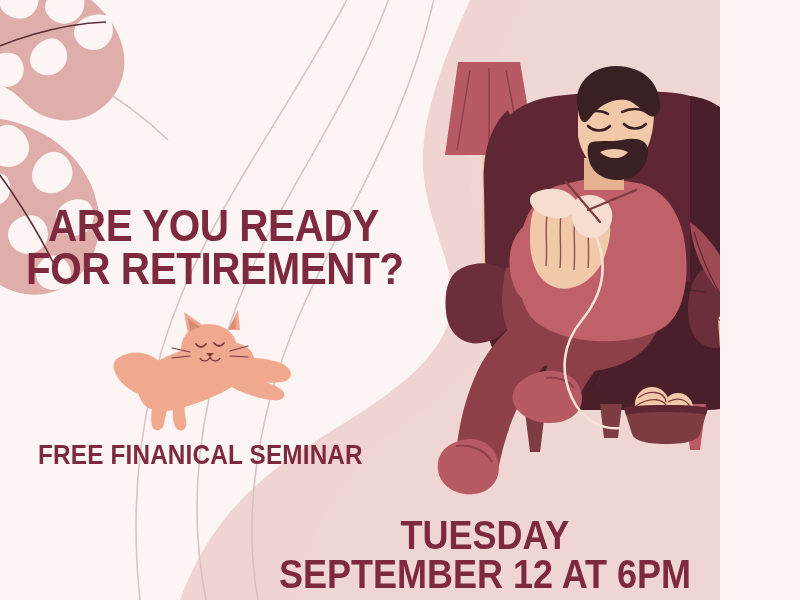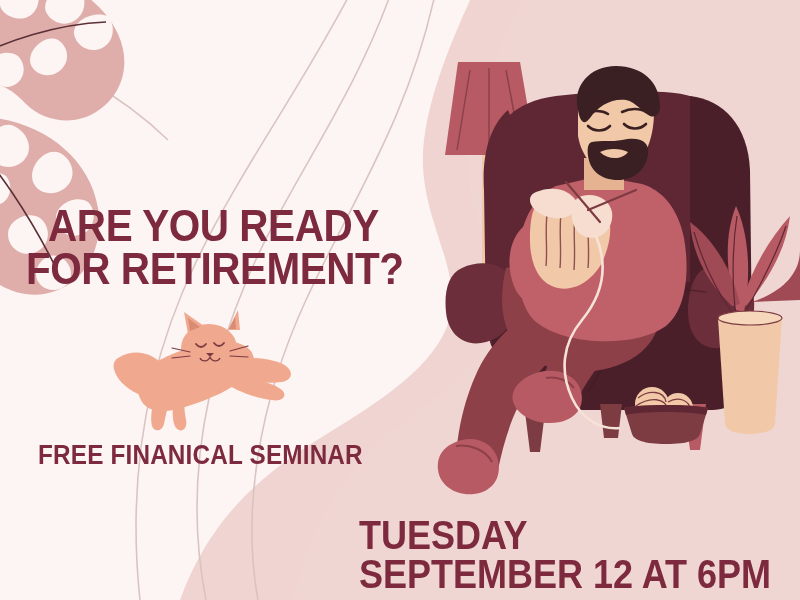--- a/index.html
+++ b/index.html
@@ -1,21 +1,21 @@
 <!DOCTYPE html>
 <html><head>
 <meta charset="utf-8">
 <style>
   html,body{margin:0;padding:0;}
   body{
     width:800px;height:600px;overflow:hidden;
     font-family:"Liberation Sans", sans-serif;
     background:#fdf5f3;
   }
-  .poster{position:relative;width:800px;height:600px;overflow:hidden;background:#fdf5f3;}
+  .poster{position:relative;width:720px;height:600px;overflow:hidden;background:#fdf5f3;}
   .layer{position:absolute;inset:0;width:800px;height:600px;}
   svg.layer{display:block;}
 
   
   .headline{
     position:absolute;left:26px;top:204px;width:400px;
     color:#7d2a3e;
     font-family:"Liberation Sans", sans-serif;
     font-weight:bold;
     font-size:44px;
@@ -36,21 +36,21 @@
     font-size:27px;
     letter-spacing:0.2px;
     transform:scaleX(0.9);
     transform-origin:left top;
     text-transform:uppercase;
     white-space:nowrap;
   }
 
   .datebox{
     position:absolute;right:6px;bottom:6px;
-    text-align:left;
+    text-align:center;
     color:#7d2a3e;
     font-weight:bold;
     text-transform:uppercase;
     line-height:0.98;
   }
   .datebox .d1{display:block;font-size:40px;transform:scaleX(0.9);letter-spacing:0px;}
   .datebox .d2{display:block;font-size:40px;transform:scaleX(0.9);letter-spacing:0px;white-space:nowrap;}
 </style>
 </head>
 <body>

